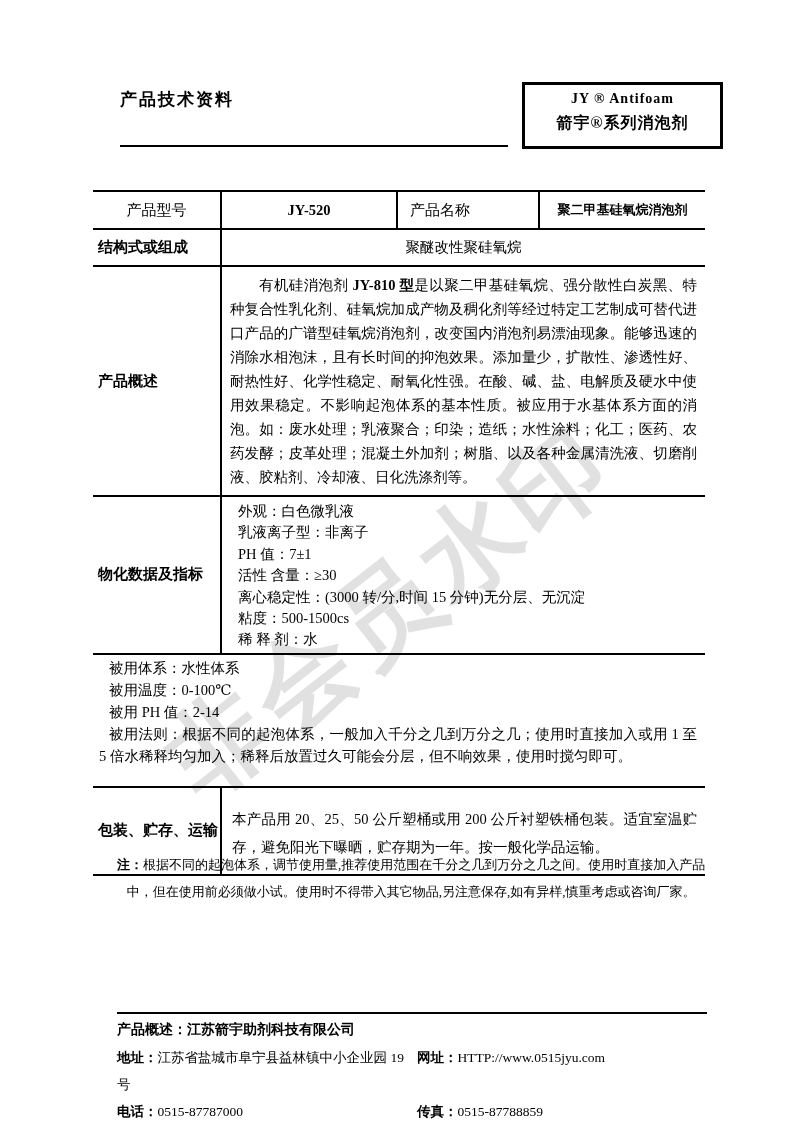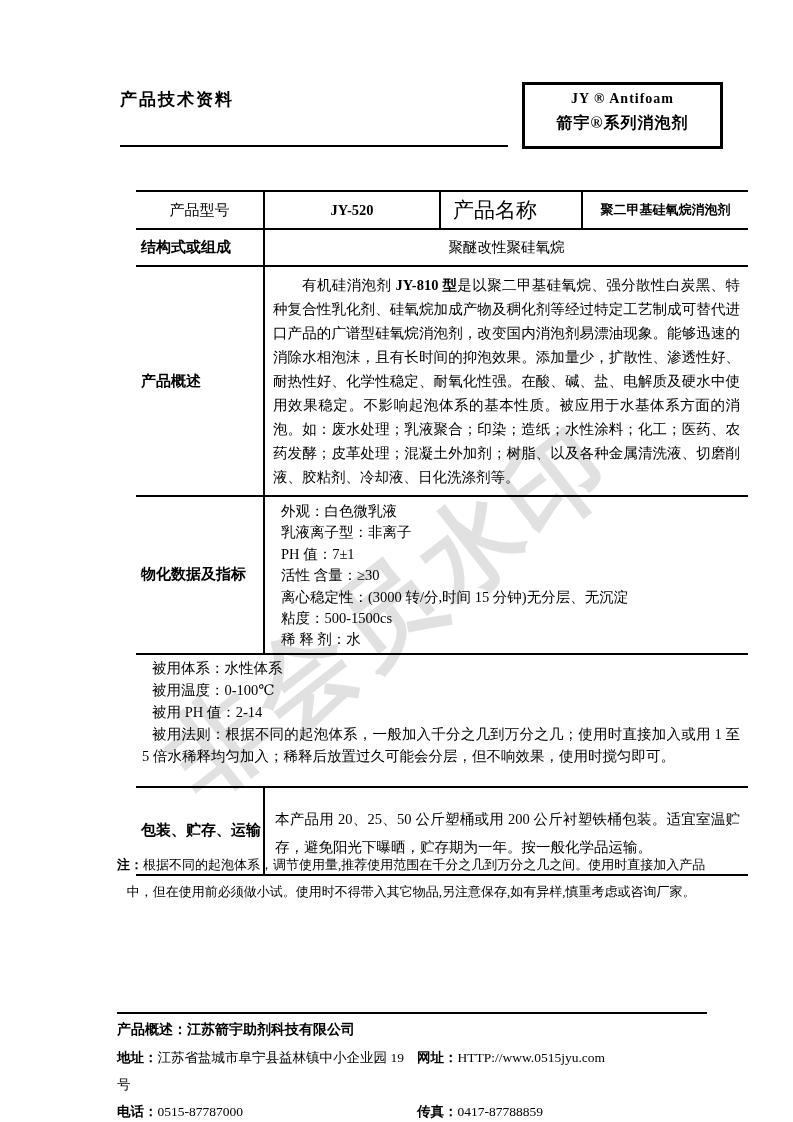--- a/index.html
+++ b/index.html
@@ -50,31 +50,30 @@
   }
   .brand-en { font-size: 14px; font-weight: bold; letter-spacing: 1px; }
   .brand-cn { font-size: 16px; font-weight: bold; margin-top: 6px; letter-spacing: 1px; }
 
   
   .tbl {
     position: absolute; left: 93px; top: 190px;
     width: 612px; z-index: 1;
     border-top: 2px solid #000;
     font-size: 14.5px;
-    margin-left: 43px;
   }
   .trow { display: flex; border-bottom: 2px solid #000; align-items: stretch; }
   .cell { display: flex; align-items: center; }
   .sep { border-right: 2px solid #000; }
 
   
   .r1 { min-height: 38px; }
   .r1 .c1 { width: 129px; justify-content: center; font-size: 15px; }
   .r1 .c2 { width: 176px; justify-content: center; font-weight: bold; font-size: 14.5px; }
-  .r1 .c3 { width: 142px; padding-left: 12px; font-size: 21px; }
+  .r1 .c3 { width: 142px; padding-left: 12px; font-size: 15px; }
   .r1 .c4 { flex: 1; justify-content: center; font-weight: bold; font-size: 13px; }
 
   
   .lblcell {
     width: 129px; border-right: 2px solid #000;
     display: flex; align-items: center;
     padding-left: 5px;
     font-weight: bold; font-size: 15px;
     flex-shrink: 0;
   }
@@ -199,18 +198,18 @@
   <div class="foot-divider"></div>
   <div class="footer">
     <div class="producer"><span>产品概述：</span><span>江苏箭宇助剂科技有限公司</span></div>
     <div class="foot-grid">
       <div class="foot-row">
         <div class="foot-col1"><span class="flabel">地址：</span><span>江苏省盐城市阜宁县益林镇中小企业园 19 号</span></div>
         <div><span class="flabel">网址：</span><span>HTTP://www.0515jyu.com</span></div>
       </div>
       <div class="foot-row">
         <div class="foot-col1"><span class="flabel">电话：</span><span>0515-87787000</span></div>
-        <div><span class="flabel">传真：</span><span>0417-87788859</span></div>
+        <div><span class="flabel">传真：</span><span>0515-87788859</span></div>
       </div>
     </div>
   </div>
 
 </div>
 
 </body></html>

